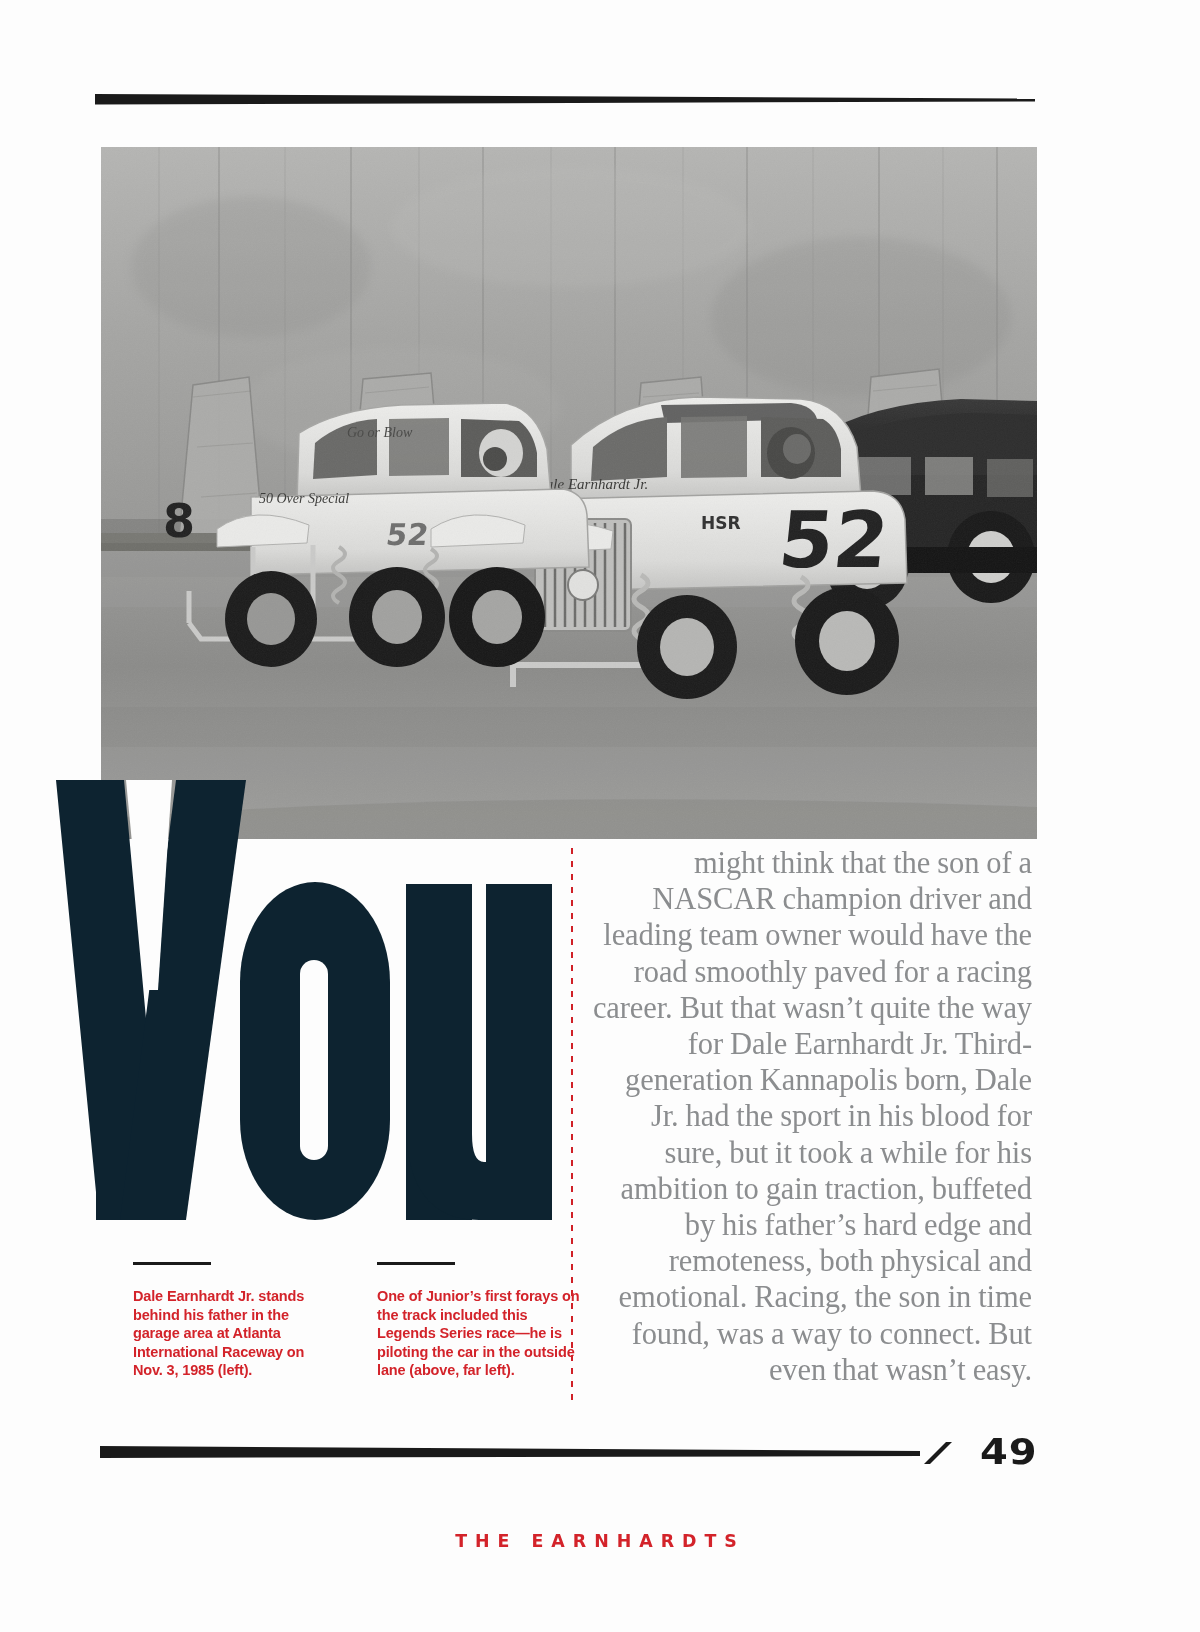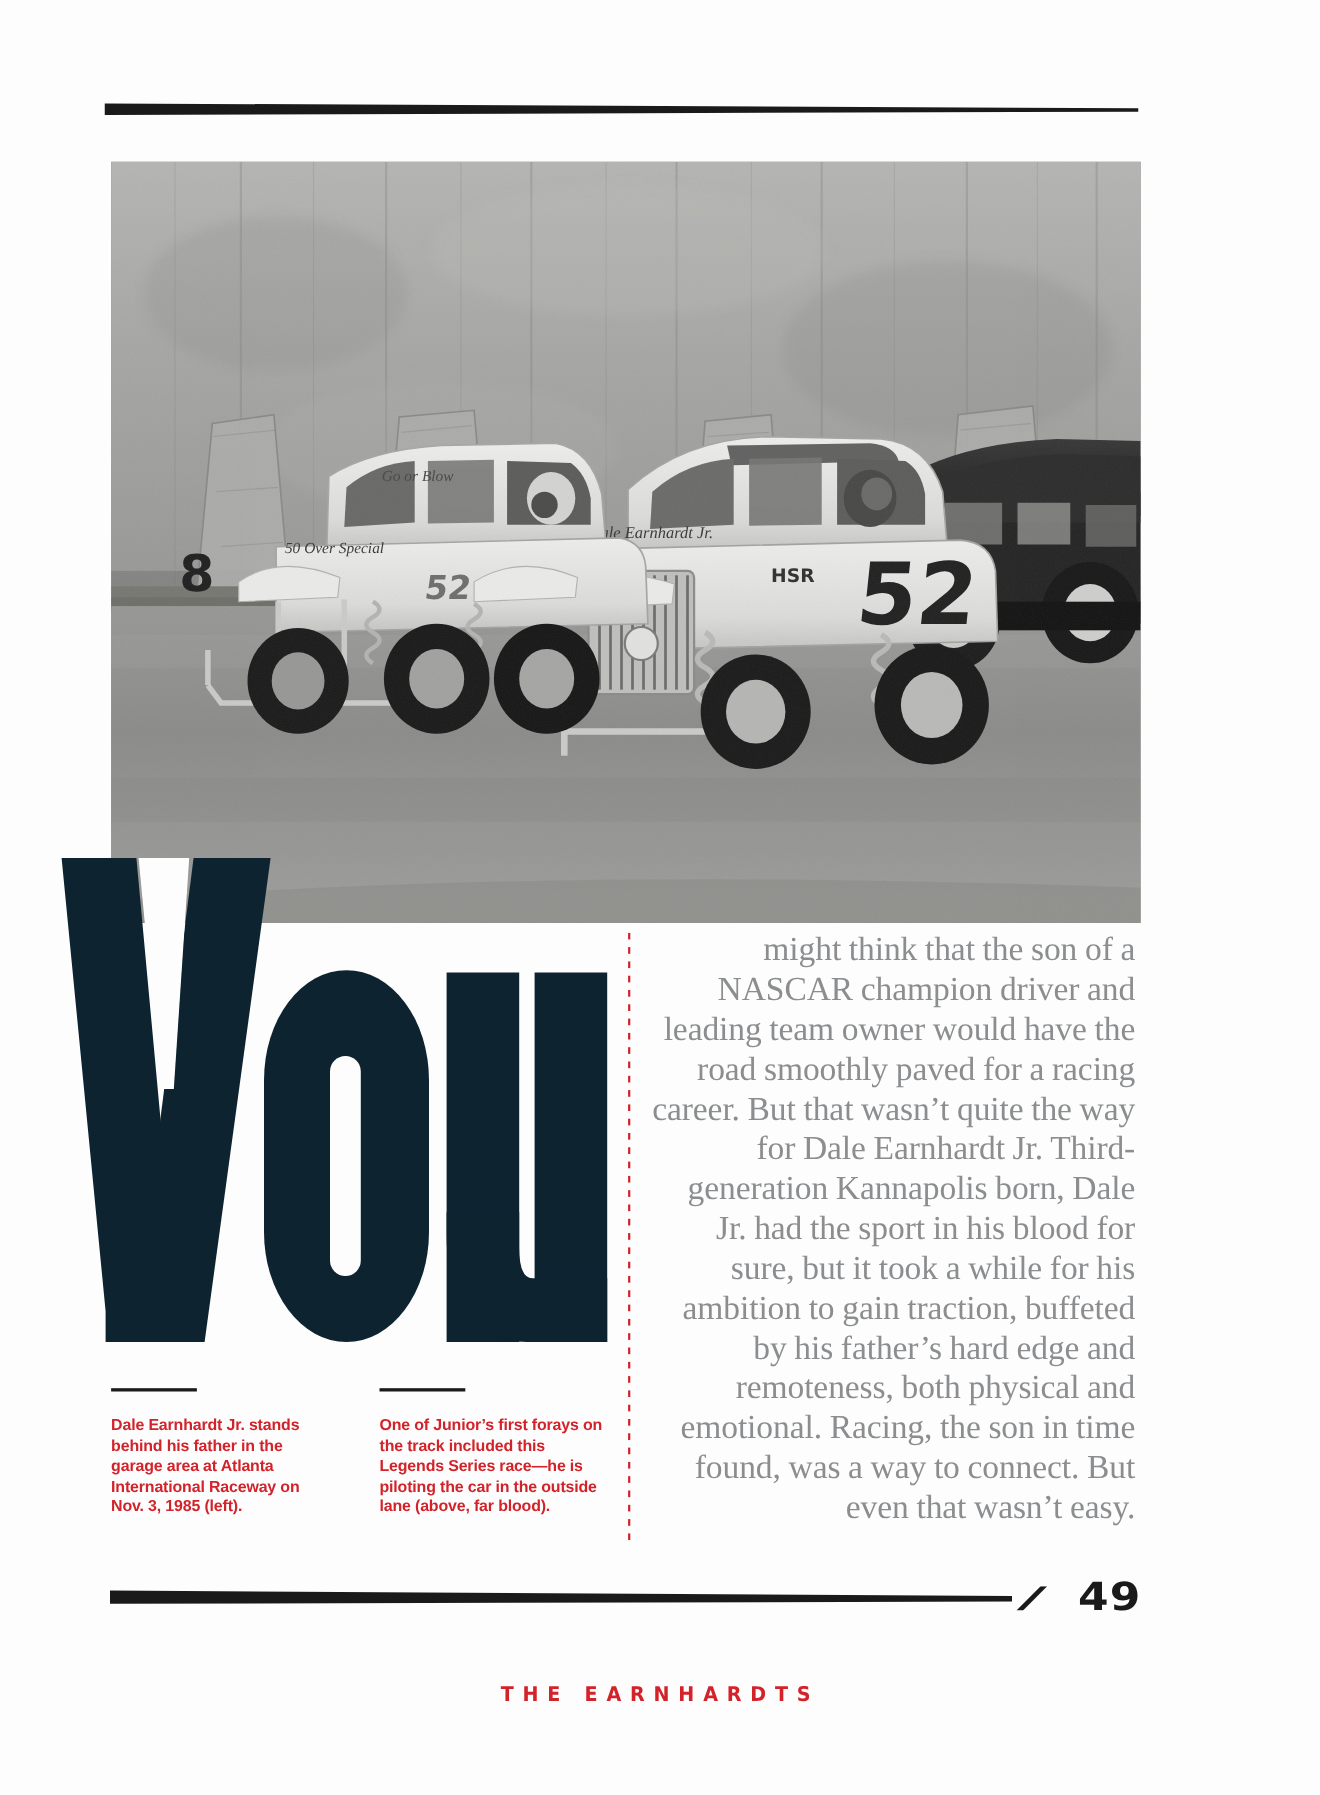--- a/index.html
+++ b/index.html
@@ -82,20 +82,21 @@
     height: 556px;
     background-image: linear-gradient(to bottom, #d02027 0 6px, rgba(0,0,0,0) 6px 13px);
     background-size: 2px 13px;
     background-repeat: repeat-y;
   }
 
   
   .caption {
     position: absolute;
     width: 178px;
+    margin-left: 32px;
   }
   .caption.cap-a { left: 101px; top: 1262px; }
   .caption.cap-b { left: 345px; top: 1262px; width: 205px; }
   .caption .cap-rule {
     width: 78px;
     height: 3px;
     background: #1a1a1a;
     margin-bottom: 22px;
   }
   .caption .cap-text {
@@ -395,21 +396,21 @@
     <p>might think that the son of a NASCAR champion driver and leading team owner would have the road smoothly paved for a racing career. But that wasn’t quite the way for Dale Earnhardt Jr. Third-generation Kannapolis born, Dale Jr. had the sport in his blood for sure, but it took a while for his ambition to gain traction, buffeted by his father’s hard edge and remoteness, both physical and emotional. Racing, the son in time found, was a way to connect. But even that wasn’t easy.</p>
   </div>
 
   <div class="caption cap-a">
     <div class="cap-rule"></div>
     <div class="cap-text">Dale Earnhardt Jr. stands behind his father in the garage area at Atlanta International Raceway on Nov. 3, 1985 (left).</div>
   </div>
 
   <div class="caption cap-b">
     <div class="cap-rule"></div>
-    <div class="cap-text">One of Junior’s first forays on the track included this Legends Series race—he is piloting the car in the outside lane (above, far blood).</div>
+    <div class="cap-text">One of Junior’s first forays on the track included this Legends Series race—he is piloting the car in the outside lane (above, far left).</div>
   </div>
 
   <div class="bottom-rule">
     <svg viewBox="0 0 855 22" preserveAspectRatio="none" aria-hidden="true">
       <polygon points="0,4 820,9 820,14 0,16" fill="#1a1a1a"></polygon>
       <polygon points="824,22 846,0 852,0 830,22" fill="#1a1a1a"></polygon>
     </svg>
   </div>
 
   <div class="folio">49</div>

